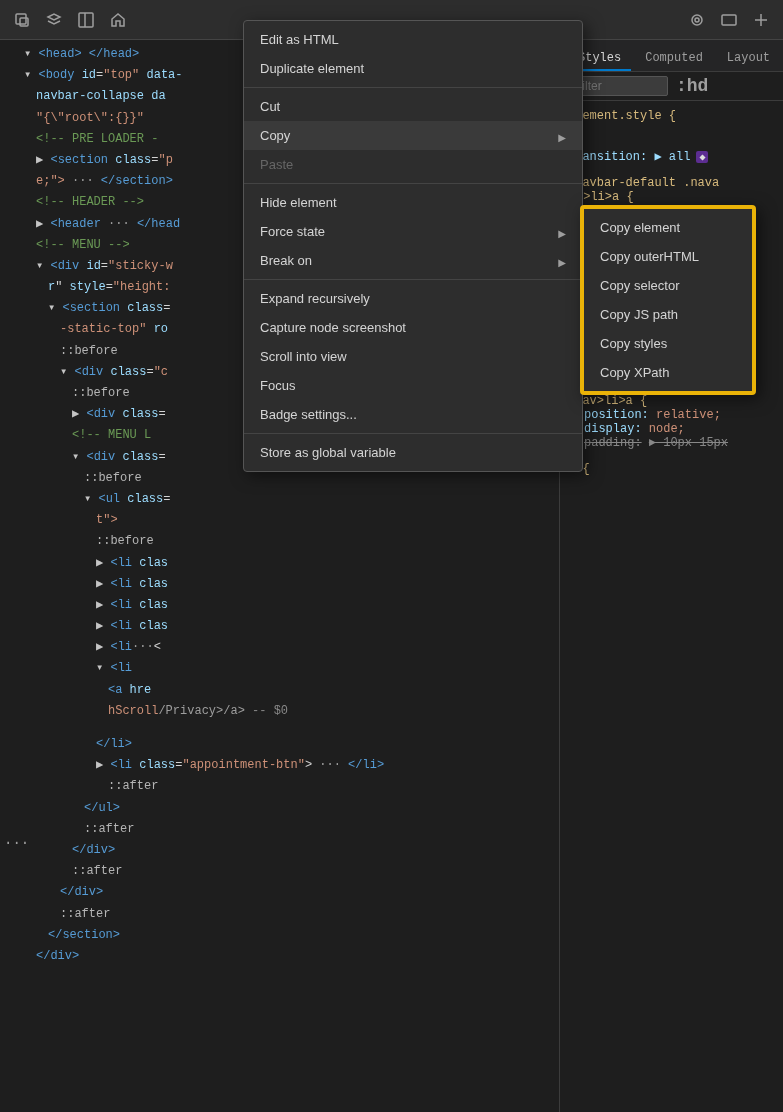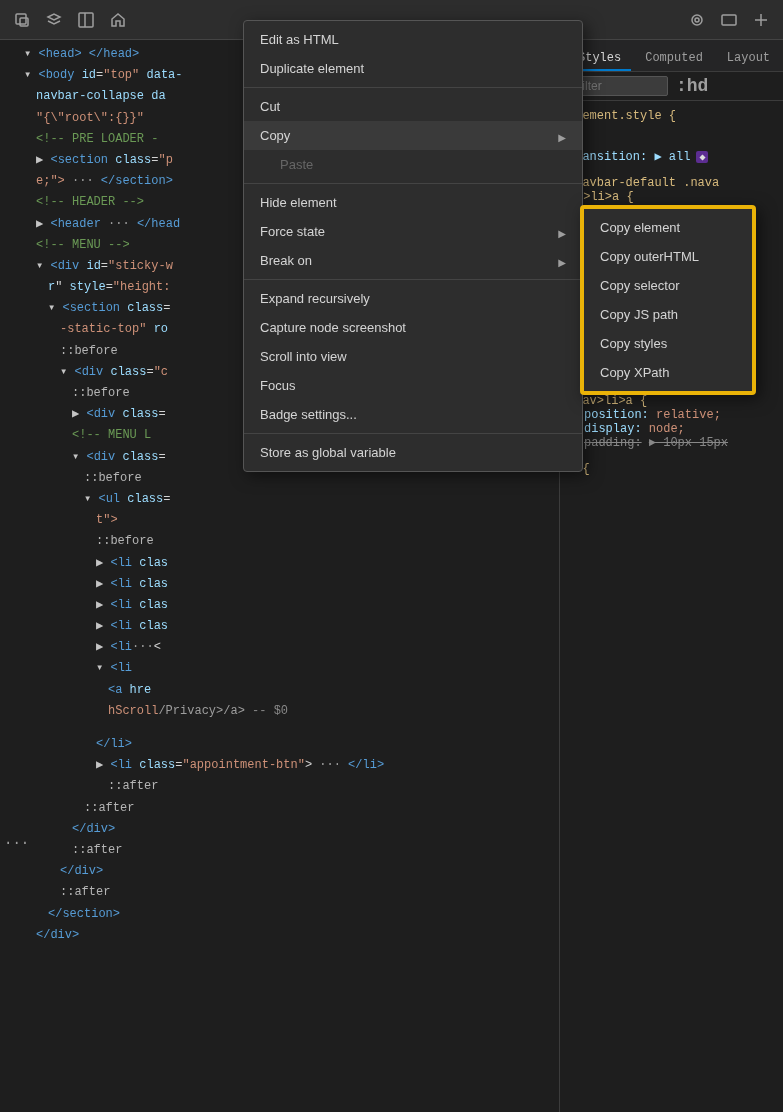--- a/index.html
+++ b/index.html
@@ -181,21 +181,21 @@
       padding: 7px 16px;
       cursor: pointer;
       color: #d4d4d4;
       font-family: -apple-system, BlinkMacSystemFont, 'Segoe UI', sans-serif;
       font-size: 13px;
       display: flex;
       align-items: flex-end;
       justify-content: space-between;
       white-space: nowrap;
     }
-    .menu-item.disabled { color: #666; cursor: default; margin-left: 20px; }
+    .menu-item.disabled { color: #666; cursor: default; }
     .menu-item.active { background: #3a3a3a; }
     .menu-item .arrow { color: #9e9e9e; font-size: 10px; }
 
     .menu-separator {
       height: 1px;
       background: #444;
       margin: 4px 0;
     }
 
     
@@ -324,20 +324,21 @@
       <div class="dom-line indent-7"><span class="expand-arrow">▶</span> <span class="tag">&lt;li</span><span style="color:#9e9e9e">···</span>&lt;</div>
       <div class="dom-line indent-7"><span class="expand-arrow">▾</span> <span class="tag">&lt;li</span></div>
       <div class="dom-line indent-8"><span class="tag">&lt;a</span> <span class="attr-name">hre</span></div>
       <div class="dom-line indent-8"><span style="color:#ce9178">hScroll</span><span style="color:#9e9e9e">/Privacy&gt;/a&gt;</span> <span style="color:#888">-- $0</span></div>
     </div>
 
     <div class="dom-content" style="margin-top: 4px;">
       <div class="dom-line indent-7"><span class="tag">&lt;/li&gt;</span></div>
       <div class="dom-line indent-7"><span class="expand-arrow">▶</span> <span class="tag">&lt;li</span> <span class="attr-name">class</span>=<span class="attr-value">"appointment-btn"</span>&gt; <span style="color:#9e9e9e">···</span> <span class="tag">&lt;/li&gt;</span></div>
       <div class="dom-line indent-8 pseudo">::after</div>
+      <div class="dom-line indent-6"><span class="tag">&lt;/ul&gt;</span></div>
       <div class="dom-line indent-6 pseudo">::after</div>
       <div class="dom-line indent-5"><span class="tag">&lt;/div&gt;</span></div>
       <div class="dom-line indent-5 pseudo">::after</div>
       <div class="dom-line indent-4"><span class="tag">&lt;/div&gt;</span></div>
       <div class="dom-line indent-4 pseudo">::after</div>
       <div class="dom-line indent-3"><span class="tag">&lt;/section&gt;</span></div>
       <div class="dom-line indent-2"><span class="tag">&lt;/div&gt;</span></div>
     </div>
 
     <div class="three-dot">···</div>

